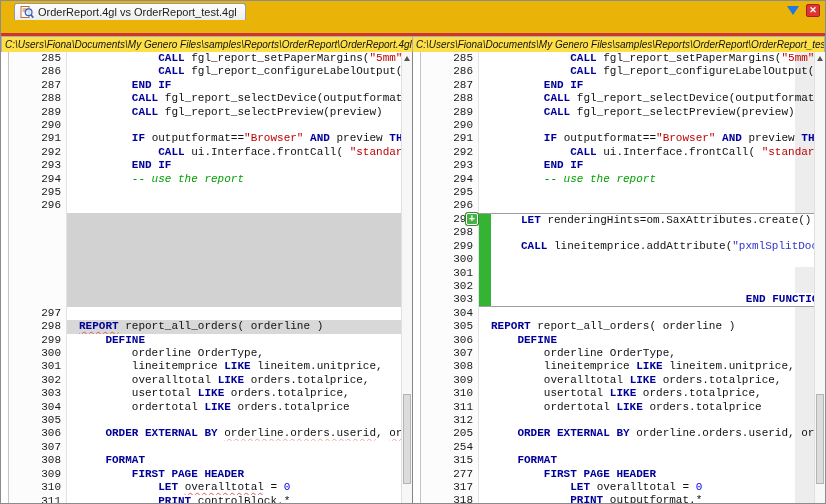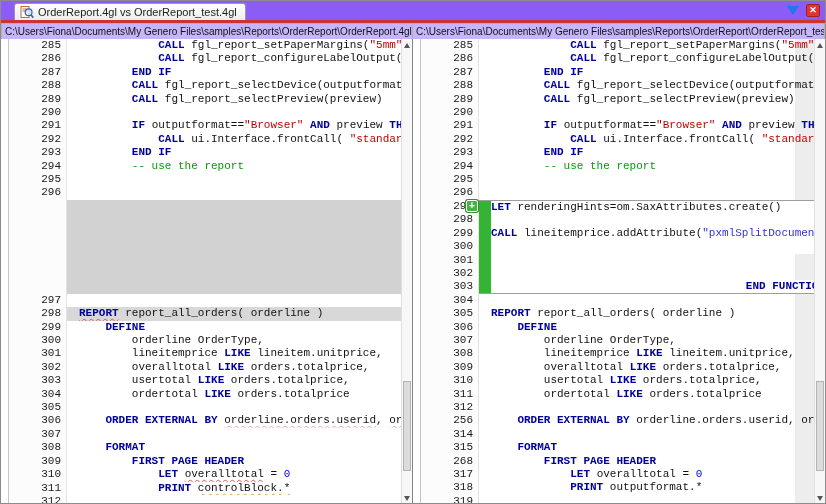--- a/index.html
+++ b/index.html
@@ -4,73 +4,73 @@
 <style>
   html,body{margin:0;padding:0;background:#d8d8d8;}
   *{box-sizing:border-box;}
   .window{
     position:relative;width:826px;height:504px;background:#fff;
     border:1px solid #8c8c8c;overflow:hidden;
     font-family:"Liberation Sans",sans-serif;
     --rh:13.42px;
   }
   
-  .tabbar{position:relative;height:19px;background:#8b5cf6;}
+  .tabbar{position:relative;height:32px;background:#eab308;}
   .tab{
     display:inline-flex;align-items:center;gap:4px;
     margin-left:13px;margin-top:2px;height:17px;padding:0 8px 0 5px;
     background:linear-gradient(#ffffff,#ededed);
     border:1px solid #9a9a9a;border-bottom:none;border-radius:3px 3px 0 0;
     font-size:11px;color:#1c1c1c;white-space:nowrap;
   }
   .tab .ticon{display:inline-block;width:14px;height:13px;}
   .top-controls{position:absolute;right:5px;top:3px;display:flex;align-items:center;gap:7px;}
   .collapse-tri{width:0;height:0;border-left:6px solid transparent;border-right:6px solid transparent;
     border-top:9px solid var(--collapse_blue);cursor:pointer;}
   .close-btn{width:14px;height:13px;background:var(--close_red);border:1px solid #a32020;border-radius:2px;
     color:#fff;font-size:9px;font-weight:bold;line-height:11px;text-align:center;cursor:pointer;}
   .redline{height:3px;background:var(--red_divider);}
   
   .paths{display:flex;height:16px;}
-  .path{height:16px;background:#c4b5fd;border:1px solid #b0b0b0;
-    font-size:10px;color:#111;padding:2px 0 17px 3px;white-space:nowrap;overflow:hidden;}
+  .path{height:16px;background:#fde047;border:1px solid #b0b0b0;
+    font-size:10px;color:#111;padding:2px 0 17px 3px;white-space:nowrap;overflow:hidden;font-style:italic;}
   .path.l{width:412px;}
   .path.r{flex:1;border-left:none;}
   
   .panes{display:flex;height:466px;}
   .pane{position:relative;background:#fff;overflow:hidden;}
   .pane.l{width:412px;border-right:1px solid #858585;}
   .pane.r{flex:1;}
   .strip{position:absolute;top:0;bottom:0;right:11px;width:19px;background:#ededed;z-index:0;}
   .lines{position:relative;z-index:1;}
   
   .row{display:flex;height:var(--rh);line-height:var(--rh);
     font-family:"Liberation Mono",monospace;font-size:11px;align-items:stretch;position:relative;}
   .m{width:8px;background:#fff;border-right:1px solid #c4c4c4;flex:none;}
   .g{width:58px;flex:none;text-align:right;padding-right:5px;background:#fcfcfc;
     border-right:1px solid #e2e2e2;color:#1a1a1a;}
   .b{width:12px;flex:none;}
   .c{flex:1;white-space:pre;overflow:hidden;color:#111;}
   .row.hl .b,.row.hl .c{background:var(--hl);}
   .row.added .b{background:var(--green);}
-  .row.added .c{background:#fff;}
+  .row.added .c{background:#fff;padding-left:30px;}
   .row.afirst .b,.row.afirst .c{border-top:1px solid #9e9e9e;}
   .row.alast .b,.row.alast .c{border-bottom:1px solid #9e9e9e;text-align:right;}
   .row.spacer{display:flex;}
   .gapblock{flex:1;background:var(--gap);}
   .plusbadge{position:absolute;left:53px;top:0;width:12px;height:12px;z-index:4;
     background:#44b244;border:1px solid #fff;box-shadow:0 0 0 1px #2f8f2f;border-radius:2px;
     color:#fff;font:bold 10px/10px "Liberation Sans",sans-serif;text-align:center;}
   
   .kw{color:var(--kw);font-weight:bold;}
   .pl{color:#111;}
   .str{color:var(--str);}
   .str2{color:var(--str2);}
   .num{color:var(--num);}
-  .com{color:var(--com);}
+  .com{color:var(--com);font-style:italic;}
   .err{text-decoration:underline;text-decoration-style:wavy;text-decoration-color:var(--errred);
        text-decoration-thickness:1px;text-underline-offset:2px;}
   .er2{text-decoration:underline;text-decoration-style:wavy;text-decoration-color:var(--errlight);
        text-decoration-thickness:1px;text-underline-offset:2px;}
   .erO{text-decoration:underline;text-decoration-style:wavy;text-decoration-color:var(--errorange);
        text-decoration-thickness:1px;text-underline-offset:2px;}
   
   .sb{position:absolute;top:0;right:0;bottom:0;width:11px;background:#f7f7f7;
     border-left:1px solid #e0e0e0;z-index:6;}
   .sb-btn{position:absolute;left:0;width:10px;height:11px;display:flex;align-items:center;justify-content:center;cursor:pointer;}
@@ -465,39 +465,39 @@
             <span class="c"><span class="pl">        ordertotal </span><span class="kw">LIKE</span><span class="pl"> orders.totalprice</span></span>
           </div>
           <div class="row">
             <span class="m"></span>
             <span class="g">312</span>
             <span class="b"></span>
             <span class="c"></span>
           </div>
           <div class="row">
             <span class="m"></span>
-            <span class="g">256</span>
+            <span class="g">205</span>
             <span class="b"></span>
             <span class="c"><span class="kw">    ORDER EXTERNAL BY </span><span class="pl">orderline.orders.userid, order</span></span>
           </div>
           <div class="row">
             <span class="m"></span>
-            <span class="g">314</span>
+            <span class="g">254</span>
             <span class="b"></span>
             <span class="c"></span>
           </div>
           <div class="row">
             <span class="m"></span>
             <span class="g">315</span>
             <span class="b"></span>
             <span class="c"><span class="kw">    FORMAT</span></span>
           </div>
           <div class="row">
             <span class="m"></span>
-            <span class="g">268</span>
+            <span class="g">277</span>
             <span class="b"></span>
             <span class="c"><span class="kw">        FIRST PAGE HEADER</span></span>
           </div>
           <div class="row">
             <span class="m"></span>
             <span class="g">317</span>
             <span class="b"></span>
             <span class="c"><span class="kw">            LET </span><span class="pl">overalltotal = </span><span class="num">0</span></span>
           </div>
           <div class="row">

